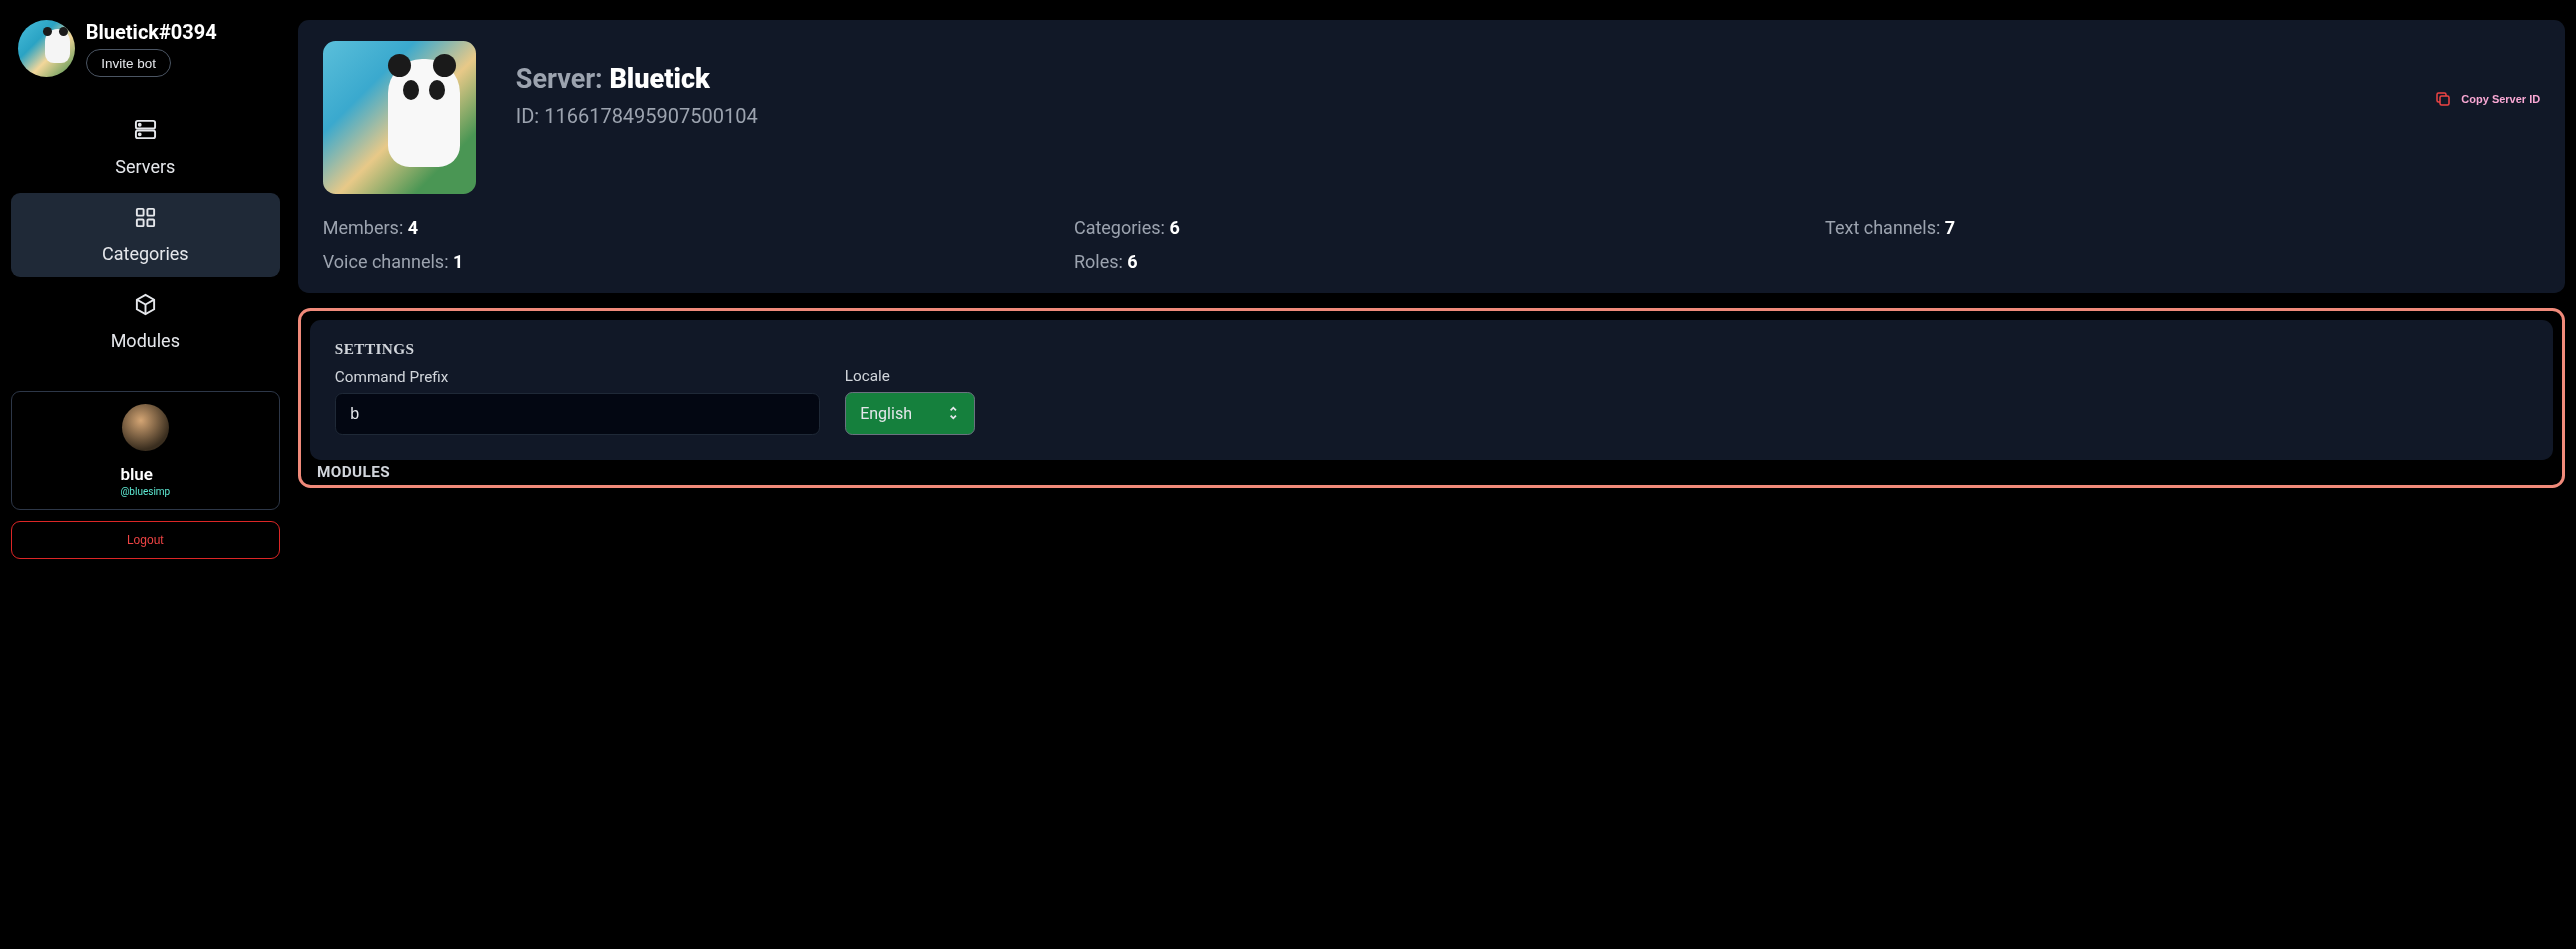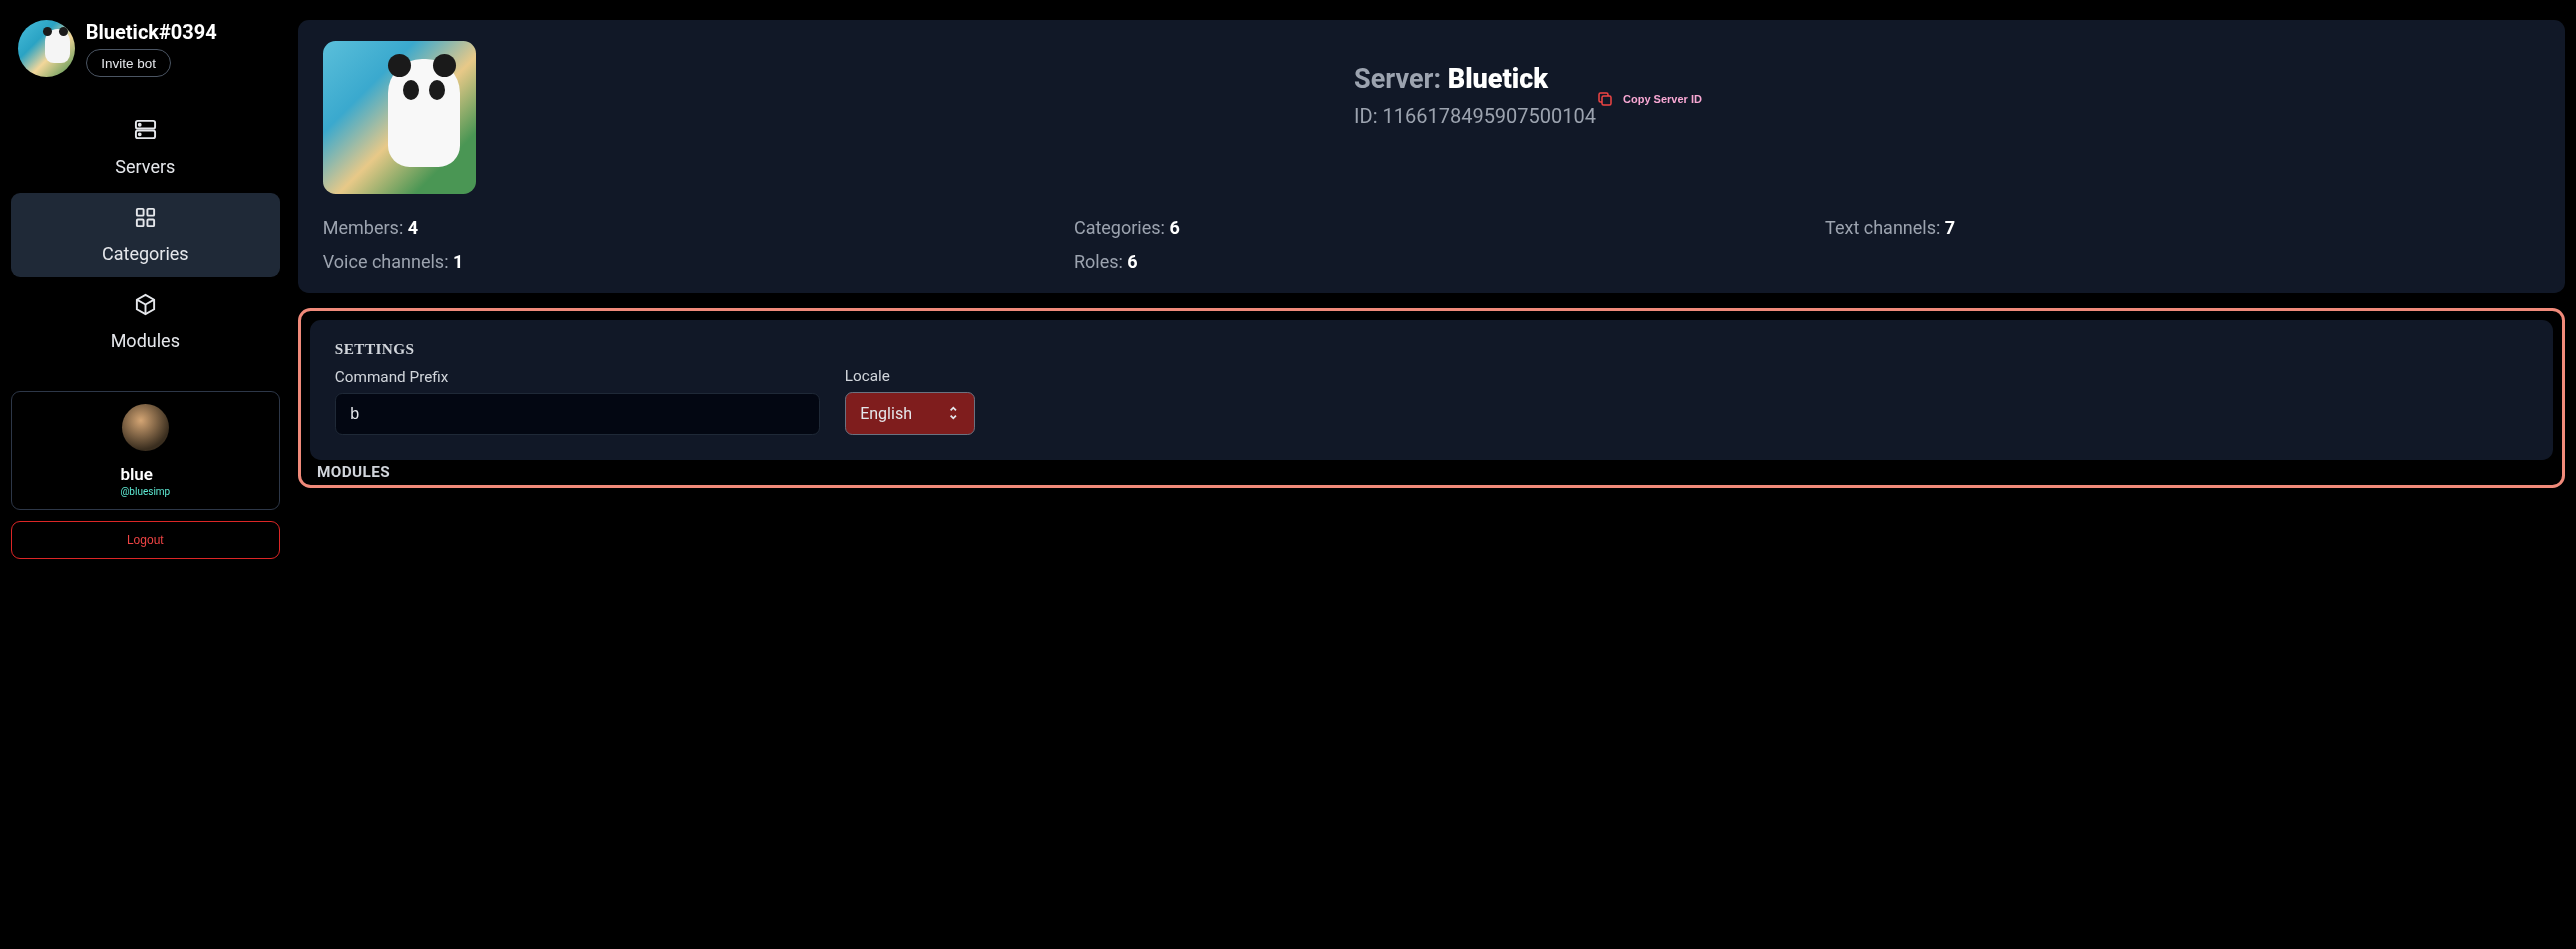--- a/index.html
+++ b/index.html
@@ -221,21 +221,21 @@
       position: absolute;
       right: 57px;
       top: 39px;
       width: 16px;
       height: 20px;
       background: #1a1a1a;
       border-radius: 50%;
     }
     .server-title-row {
       display: flex;
-      justify-content: center;
+      justify-content: space-between;
       align-items: flex-start;
       flex: 1;
       padding-top: 21.5px;
       margin-left: 15px;
     }
     .server-title-block {
       display: flex;
       flex-direction: column;
       gap: 9px;
     }
@@ -312,21 +312,21 @@
     .prefix-input {
       background: #030712;
       border: 0.9px solid #1f2937;
       border-radius: 7.2px;
       padding: 10.8px 14.4px;
       font-size: 16px;
       color: #e5e7eb;
       width: 485px;
     }
     .locale-select {
-      background: #7f1d1d;
+      background: #15803d;
       border: 0.9px solid #6b7280;
       border-radius: 7.2px;
       padding: 10.8px 14.4px;
       font-size: 16px;
       color: #e5e7eb;
       display: flex;
       align-items: center;
       gap: 18px;
       cursor: pointer;
       width: 130px;

